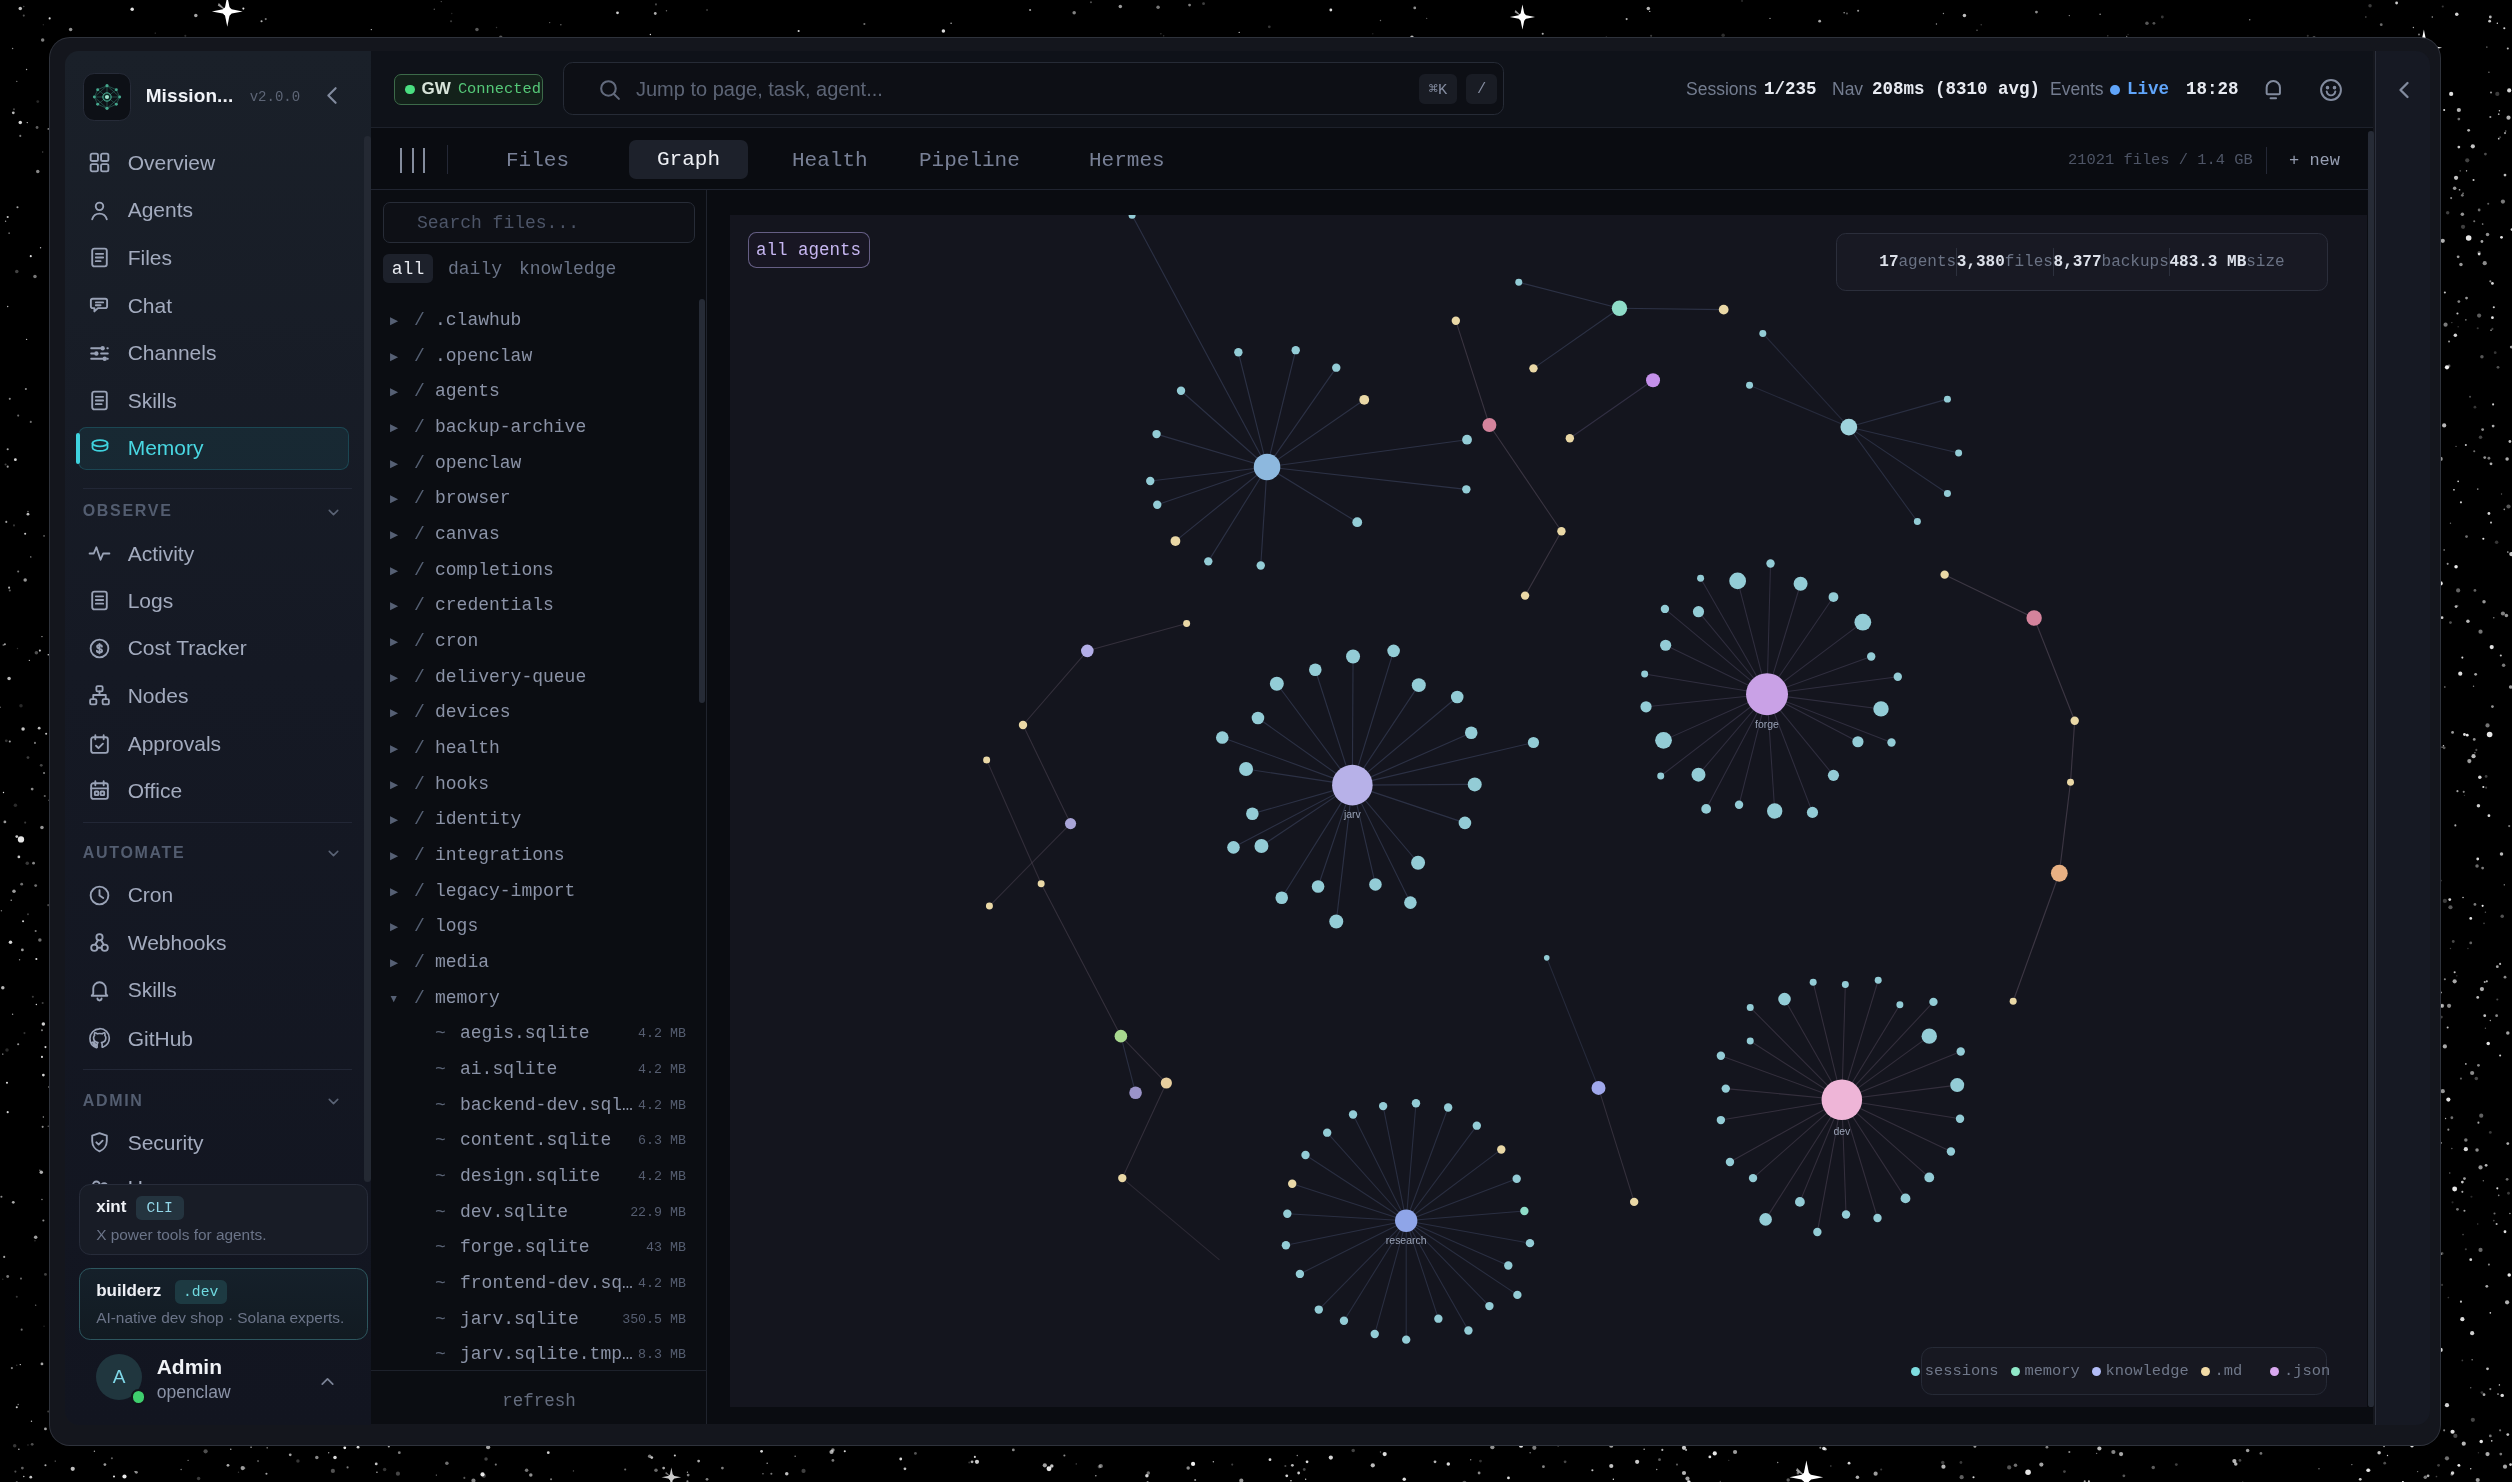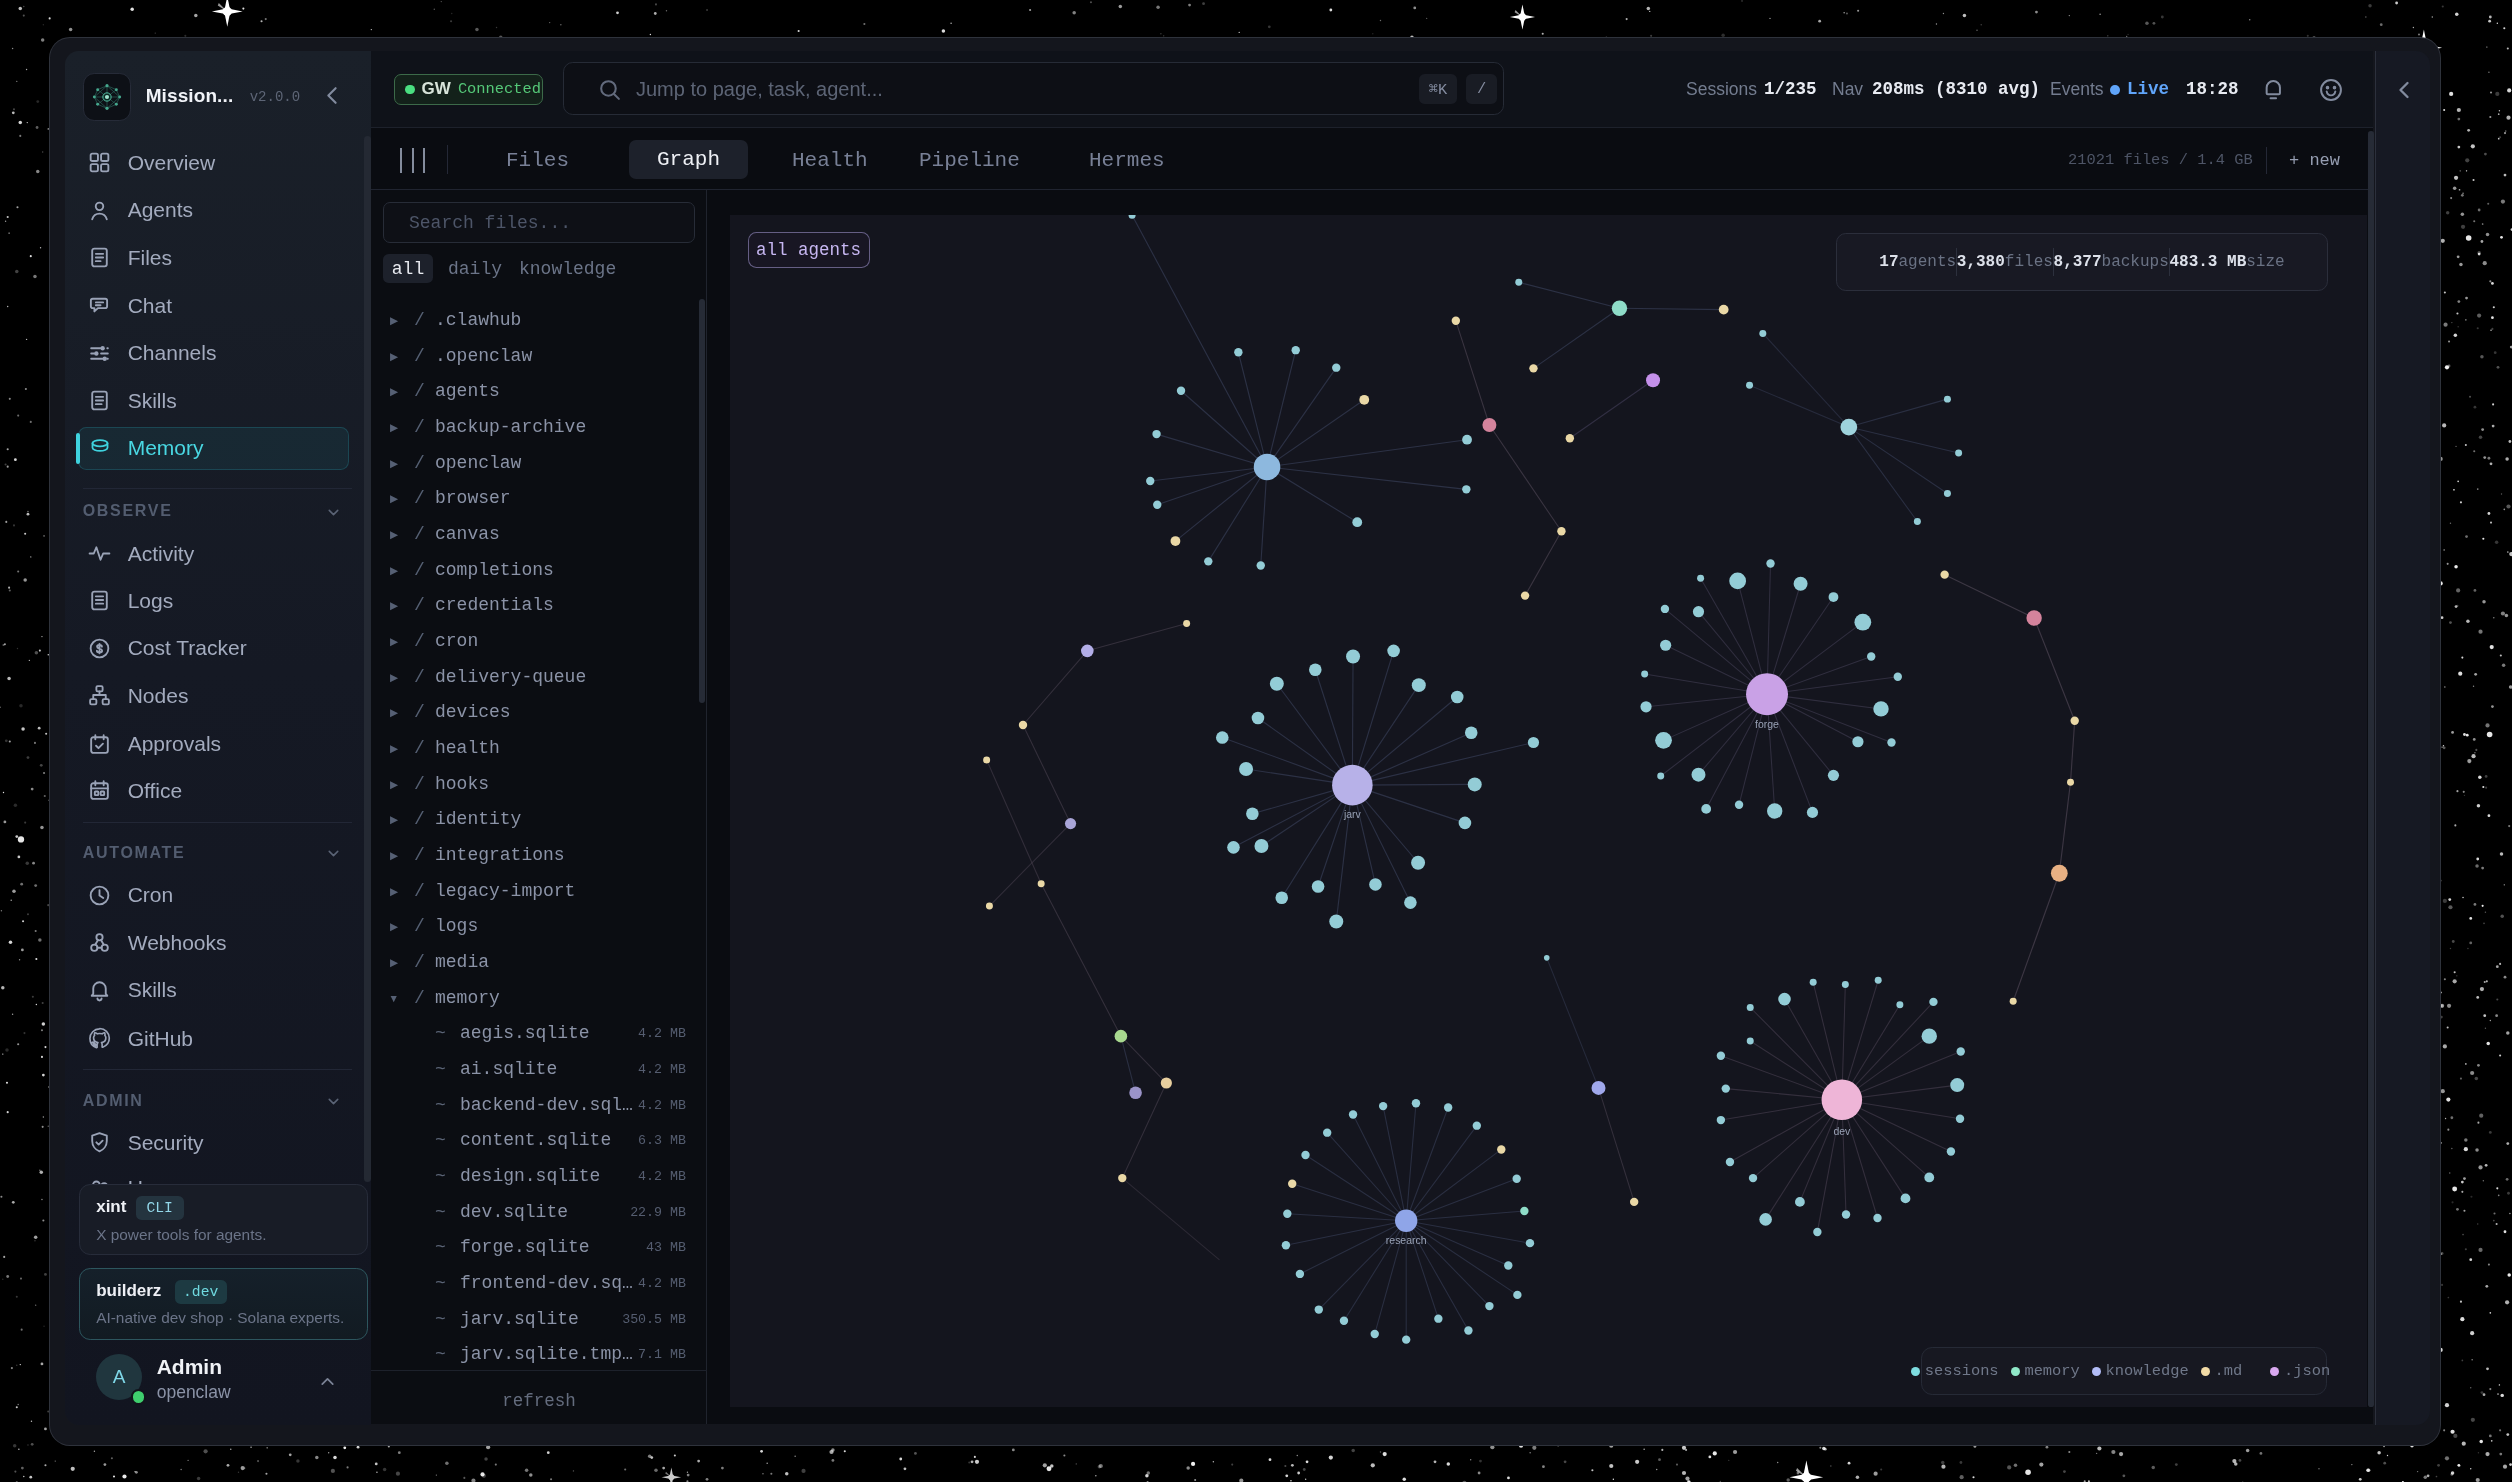--- a/index.html
+++ b/index.html
@@ -1328,21 +1328,21 @@
       </div>
       <div class="abs mono" style="left:421px;top:31.5px;transform:translateY(-50%);font-size:21px;color:#788096">Health</div>
       <div class="abs mono" style="left:548px;top:31.5px;transform:translateY(-50%);font-size:21px;color:#788096">Pipeline</div>
       <div class="abs mono" style="left:718px;top:31.5px;transform:translateY(-50%);font-size:21px;color:#788096">Hermes</div>
       <div class="abs mono" style="left:1697px;top:31.5px;transform:translateY(-50%);font-size:15.4px;color:#4e5566;white-space:nowrap">21021 files / 1.4 GB</div>
       <div class="abs" style="left:1895px;top:19px;width:0.7px;height:26.6px;background:#242836"></div>
       <div class="abs mono" style="left:1918px;top:31.5px;transform:translateY(-50%);font-size:17px;color:#969eb2;white-space:nowrap">+ new</div>
     </div>
 <div class="contentbg"></div>
 <div class="filepanel" style="left:321px;top:152px;">
-      <div class="abs" style="left:12px;top:12px;width:312px;height:41px;border-radius:7px;border:0.7px solid #272c37;background:#0e1016;display:flex;align-items:center;padding-left:25px">
+      <div class="abs" style="left:12px;top:12px;width:312px;height:41px;border-radius:7px;border:0.7px solid #272c37;background:#0e1016;display:flex;align-items:center;padding-left:33px">
         <span class="mono" style="font-size:18px;color:#4d5568">Search files...</span>
       </div>
       <div class="abs" style="left:12px;top:64px;width:50px;height:29px;border-radius:5.6px;background:#1d212b;display:flex;align-items:center;justify-content:center">
         <span class="mono" style="font-size:18px;color:#e8eaf0">all</span>
       </div>
       <div class="abs mono" style="left:77px;top:79px;transform:translateY(-50%);font-size:18px;color:#6b7488">daily</div>
       <div class="abs mono" style="left:148px;top:79px;transform:translateY(-50%);font-size:18px;color:#6b7488">knowledge</div>
       <div class="abs tri" style="left:19px;top:130px;transform:translateY(-50%)">▶</div>
       <div class="abs mono" style="left:43px;top:130px;transform:translateY(-50%);font-size:18px;color:#566074">/</div>
       <div class="abs mono" style="left:64px;top:130px;transform:translateY(-50%);font-size:18px;color:#8b93a7">.clawhub</div>
@@ -1425,21 +1425,21 @@
       <div class="abs mono" style="left:89px;top:1057px;transform:translateY(-50%);font-size:18px;color:#8b93a7">forge.sqlite</div>
       <div class="abs mono" style="left:0px;top:1057px;transform:translateY(-50%);left:auto;right:20px;font-size:13.3px;color:#555d70">43 MB</div>
       <div class="abs mono" style="left:64px;top:1093px;transform:translateY(-50%);font-size:18px;color:#5a6375">~</div>
       <div class="abs mono" style="left:89px;top:1093px;transform:translateY(-50%);font-size:18px;color:#8b93a7">frontend-dev.sq…</div>
       <div class="abs mono" style="left:0px;top:1093px;transform:translateY(-50%);left:auto;right:20px;font-size:13.3px;color:#555d70">4.2 MB</div>
       <div class="abs mono" style="left:64px;top:1129px;transform:translateY(-50%);font-size:18px;color:#5a6375">~</div>
       <div class="abs mono" style="left:89px;top:1129px;transform:translateY(-50%);font-size:18px;color:#8b93a7">jarv.sqlite</div>
       <div class="abs mono" style="left:0px;top:1129px;transform:translateY(-50%);left:auto;right:20px;font-size:13.3px;color:#555d70">350.5 MB</div>
       <div class="abs mono" style="left:64px;top:1164px;transform:translateY(-50%);font-size:18px;color:#5a6375">~</div>
       <div class="abs mono" style="left:89px;top:1164px;transform:translateY(-50%);font-size:18px;color:#8b93a7">jarv.sqlite.tmp…</div>
-      <div class="abs mono" style="left:0px;top:1164px;transform:translateY(-50%);left:auto;right:20px;font-size:13.3px;color:#555d70">7.1 MB</div>
+      <div class="abs mono" style="left:0px;top:1164px;transform:translateY(-50%);left:auto;right:20px;font-size:13.3px;color:#555d70">8.3 MB</div>
       <div class="abs" style="left:0px;top:1180px;width:336px;height:0.7px;background:#1d212b"></div>
       <div class="abs mono" style="left:0px;top:1211px;width:336px;text-align:center;transform:translateY(-50%);font-size:17.5px;color:#646c7e">refresh</div>
       <div class="abs" style="left:328px;top:109px;width:6.3px;height:404px;border-radius:3.5px;background:#262b36"></div>
     </div>
 <div class="graphpanel" style="left:680px;top:177px;">
       <svg style="position:absolute;left:0;top:0" width="1637" height="1192" viewBox="1042 306 2341 1704">
         <line x1="1810" y1="666" x2="1769" y2="502" stroke="#39405a" stroke-width="1.6" opacity="0.65"></line>
         <line x1="1810" y1="666" x2="1851" y2="499" stroke="#39405a" stroke-width="1.6" opacity="0.65"></line>
         <line x1="1810" y1="666" x2="1909" y2="524" stroke="#39405a" stroke-width="1.6" opacity="0.65"></line>
         <line x1="1810" y1="666" x2="1949" y2="570" stroke="#39405a" stroke-width="1.6" opacity="0.65"></line>

